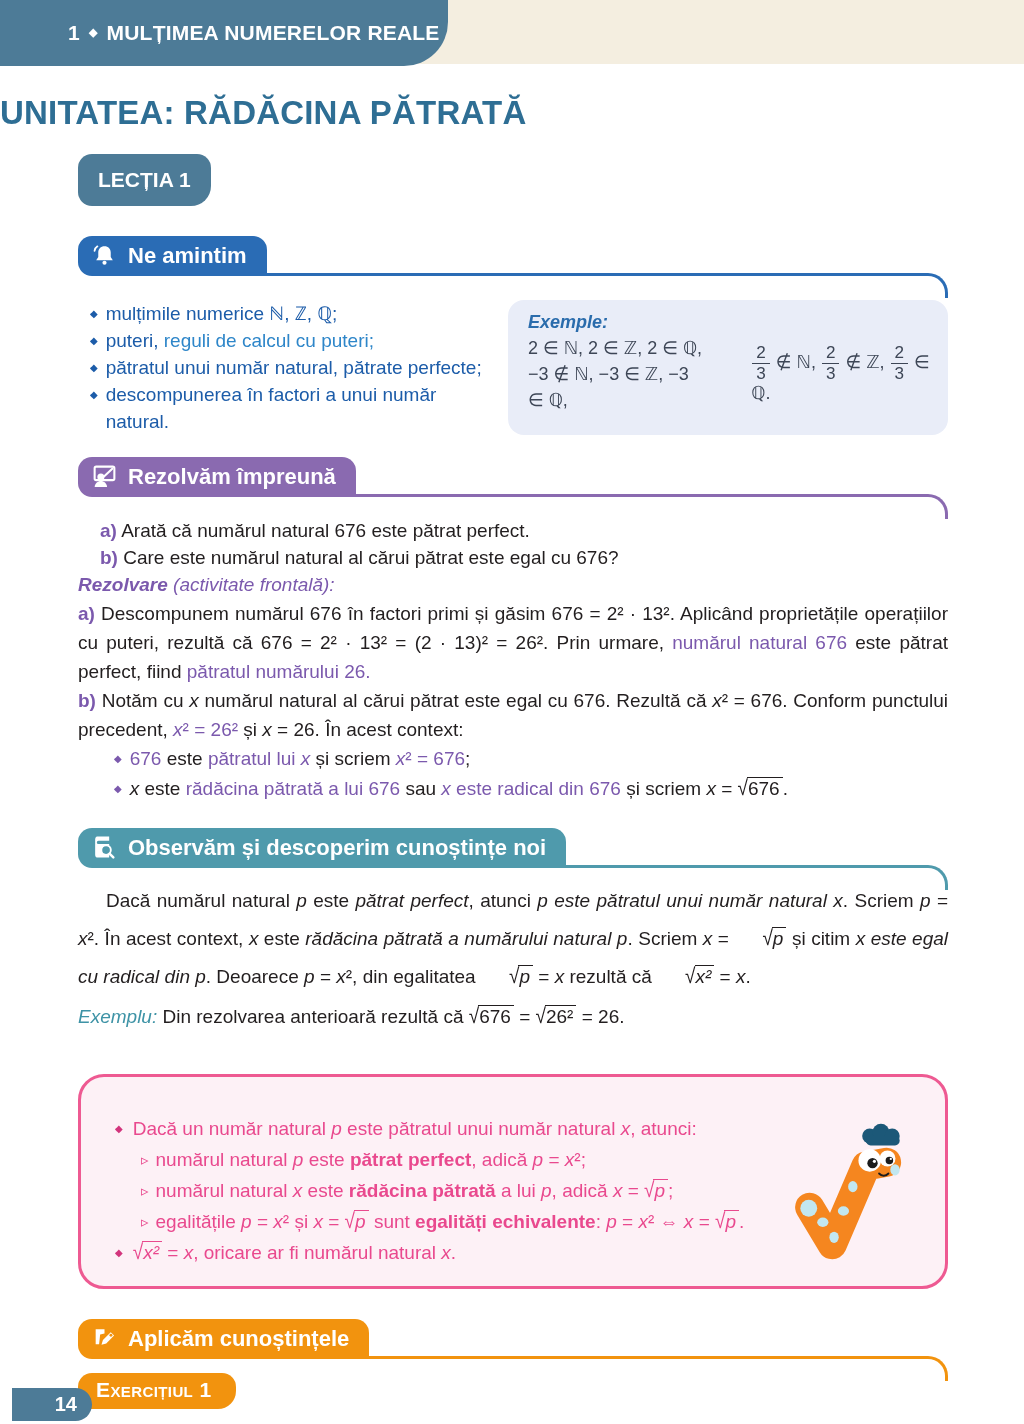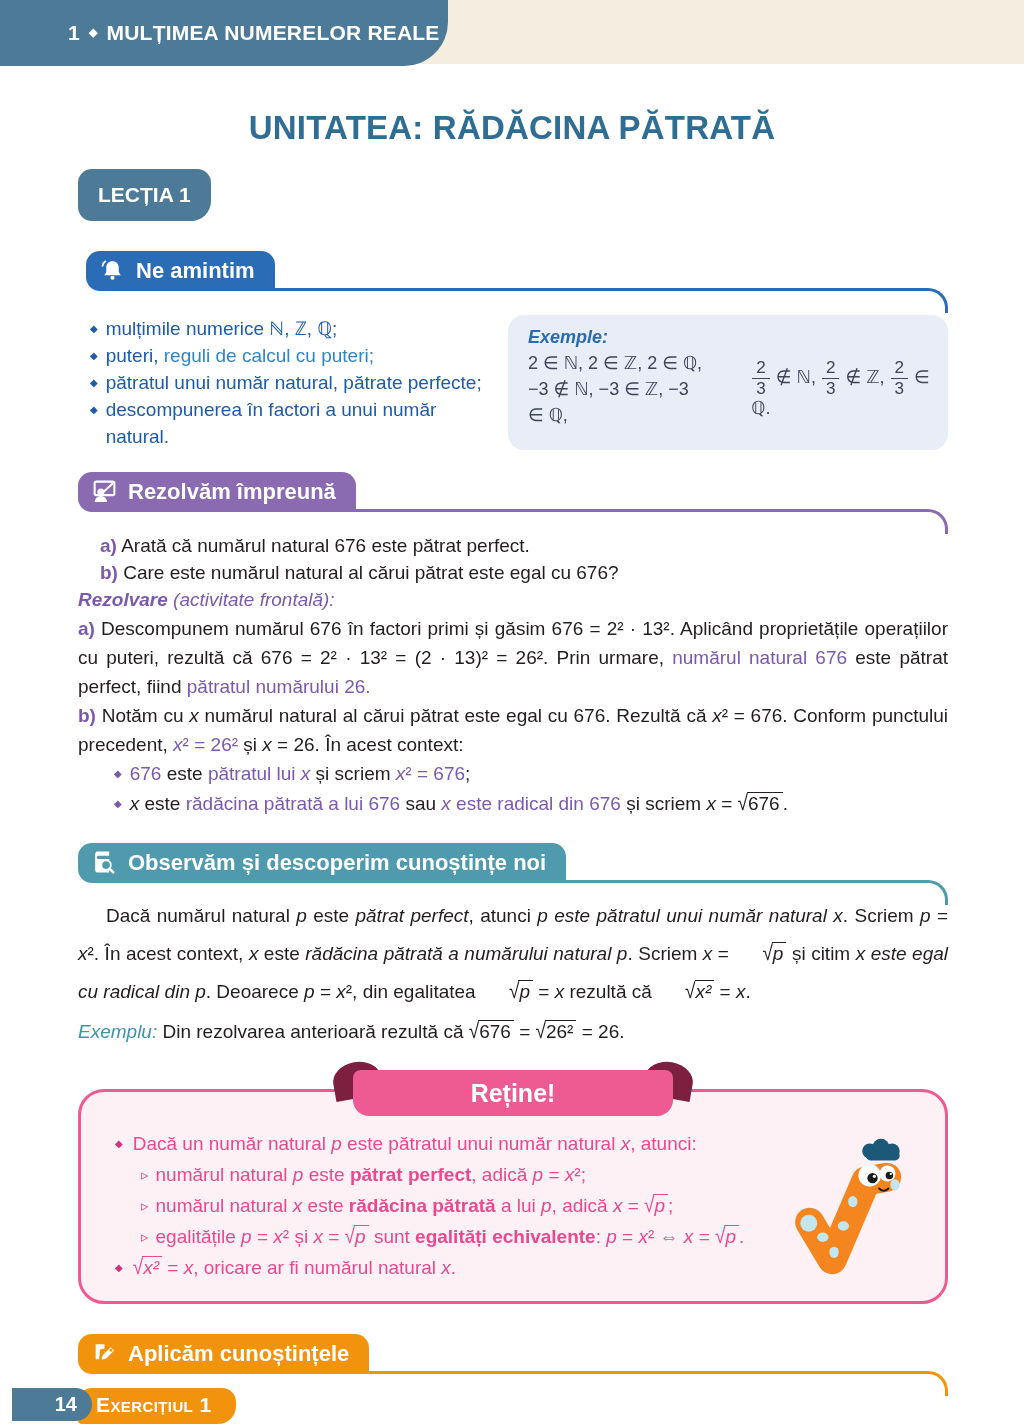--- a/index.html
+++ b/index.html
@@ -12,21 +12,21 @@
   .topbar{position:relative; height:64px; background:#f4eee0;}
   .top-band{
     position:absolute; left:0; top:0; width:448px; height:66px;
     background:#4d7b97; border-bottom-right-radius:44px;
     display:flex; align-items:center; padding-left:68px; box-sizing:border-box;
     color:#fff; font-weight:bold; font-size:21px; letter-spacing:.2px;
   }
   .top-band .dia{font-size:11px; margin:0 9px; transform:translateY(-1px);}
   
   .unit-title{
-    margin:45px 0 0 0; text-align:center; color:#2e6e94;
+    margin:30px 0 0 0; text-align:left; color:#2e6e94;
     font-size:33px; font-weight:bold; letter-spacing:.2px;
   }
   
   .content{padding:0 76px 0 78px;}
   
   .lectia-row{display:flex; align-items:stretch; margin-top:22px; height:52px;}
   .lectia-badge{
     background:#4d7b97; color:#fff; font-weight:bold; font-size:21px;
     display:flex; align-items:center; padding:0 20px;
     border-radius:14px 14px 20px 14px; z-index:1;
@@ -144,21 +144,21 @@
   <h1 class="unit-title">UNITATEA: RĂDĂCINA PĂTRATĂ</h1>
 
   <div class="content">
 
     
     <div class="lectia-row">
       <div class="lectia-badge">LECȚIA 1</div>
     </div>
 
     
-    <div class="sec" style="--c:#2a6cb5; margin-top:30px;margin-left:8px;">
+    <div class="sec" style="--c:#2a6cb5; margin-top:30px;">
       <div class="sec-tab">
         <span class="sec-icon">
           <svg viewBox="0 0 26 26">
               <path d="M13 4c-3.6 0-6 2.6-6 6v4.5L5 17.5h16L19 14.5V10c0-3.4-2.4-6-6-6z" fill="#fff"></path>
               <circle cx="13" cy="20" r="2" fill="#fff"></circle>
               <path d="M6.2 4.2C4.6 5.2 3.6 6.8 3.4 8.6" stroke="#fff" stroke-width="1.7" fill="none" stroke-linecap="round"></path>
             </svg>
         </span>
         <span>Ne amintim</span>
       </div>
@@ -244,25 +244,20 @@
       </div>
       <div class="sec-line"></div>
     </div>
 
     <p class="obs-para"><span>Dacă numărul natural </span><span class="i">p</span><span> este </span><span class="i">pătrat perfect</span><span>, atunci </span><span class="i">p este pătratul unui număr natural x</span><span>. Scriem </span><span class="i">p</span><span> = </span><span class="i">x</span><span>². În acest context, </span><span class="i">x</span><span> este </span><span class="i">rădăcina pătrată a numărului natural p</span><span>. Scriem </span><span class="i">x</span><span> = </span><span class="sqrt"><span class="rad">√</span><span class="ovl i">p</span></span><span> și citim </span><span class="i">x este egal cu radical din p</span><span>. Deoarece </span><span class="i">p</span><span> = </span><span class="i">x</span><span>², din egalitatea </span><span class="sqrt"><span class="rad">√</span><span class="ovl i">p</span></span><span> = </span><span class="i">x</span><span> rezultă că </span><span class="sqrt"><span class="rad">√</span><span class="ovl i">x²</span></span><span> = </span><span class="i">x</span><span>.</span></p>
     <div class="exemplu-line"><span class="i teal">Exemplu:</span><span> Din rezolvarea anterioară rezultă că </span><span class="sqrt"><span class="rad">√</span><span class="ovl">676</span></span><span> = </span><span class="sqrt"><span class="rad">√</span><span class="ovl">26²</span></span><span> = 26.</span></div>
 
     
     <div class="retine-wrap">
       <div class="retine-box">
-        <div class="ribbon">
-          <span class="fold-l"></span>
-          <span class="fold-r"></span>
-          <div class="bar">Reține!</div>
-        </div>
         <div class="retine-rows">
           <div class="retine-row">
               <span class="mark-dia" style="margin-right:10px;">◆</span>
               <span><span>Dacă un număr natural </span><span class="i">p</span><span> este pătratul unui număr natural </span><span class="i">x</span><span>, atunci:</span></span>
             </div>
           <div class="retine-row">
               <span class="mark-tri">▹</span>
               <span><span>numărul natural </span><span class="i">p</span><span> este </span><span class="b">pătrat perfect</span><span>, adică </span><span class="i">p</span><span> = </span><span class="i">x</span><span>²;</span></span>
             </div>
           <div class="retine-row">

